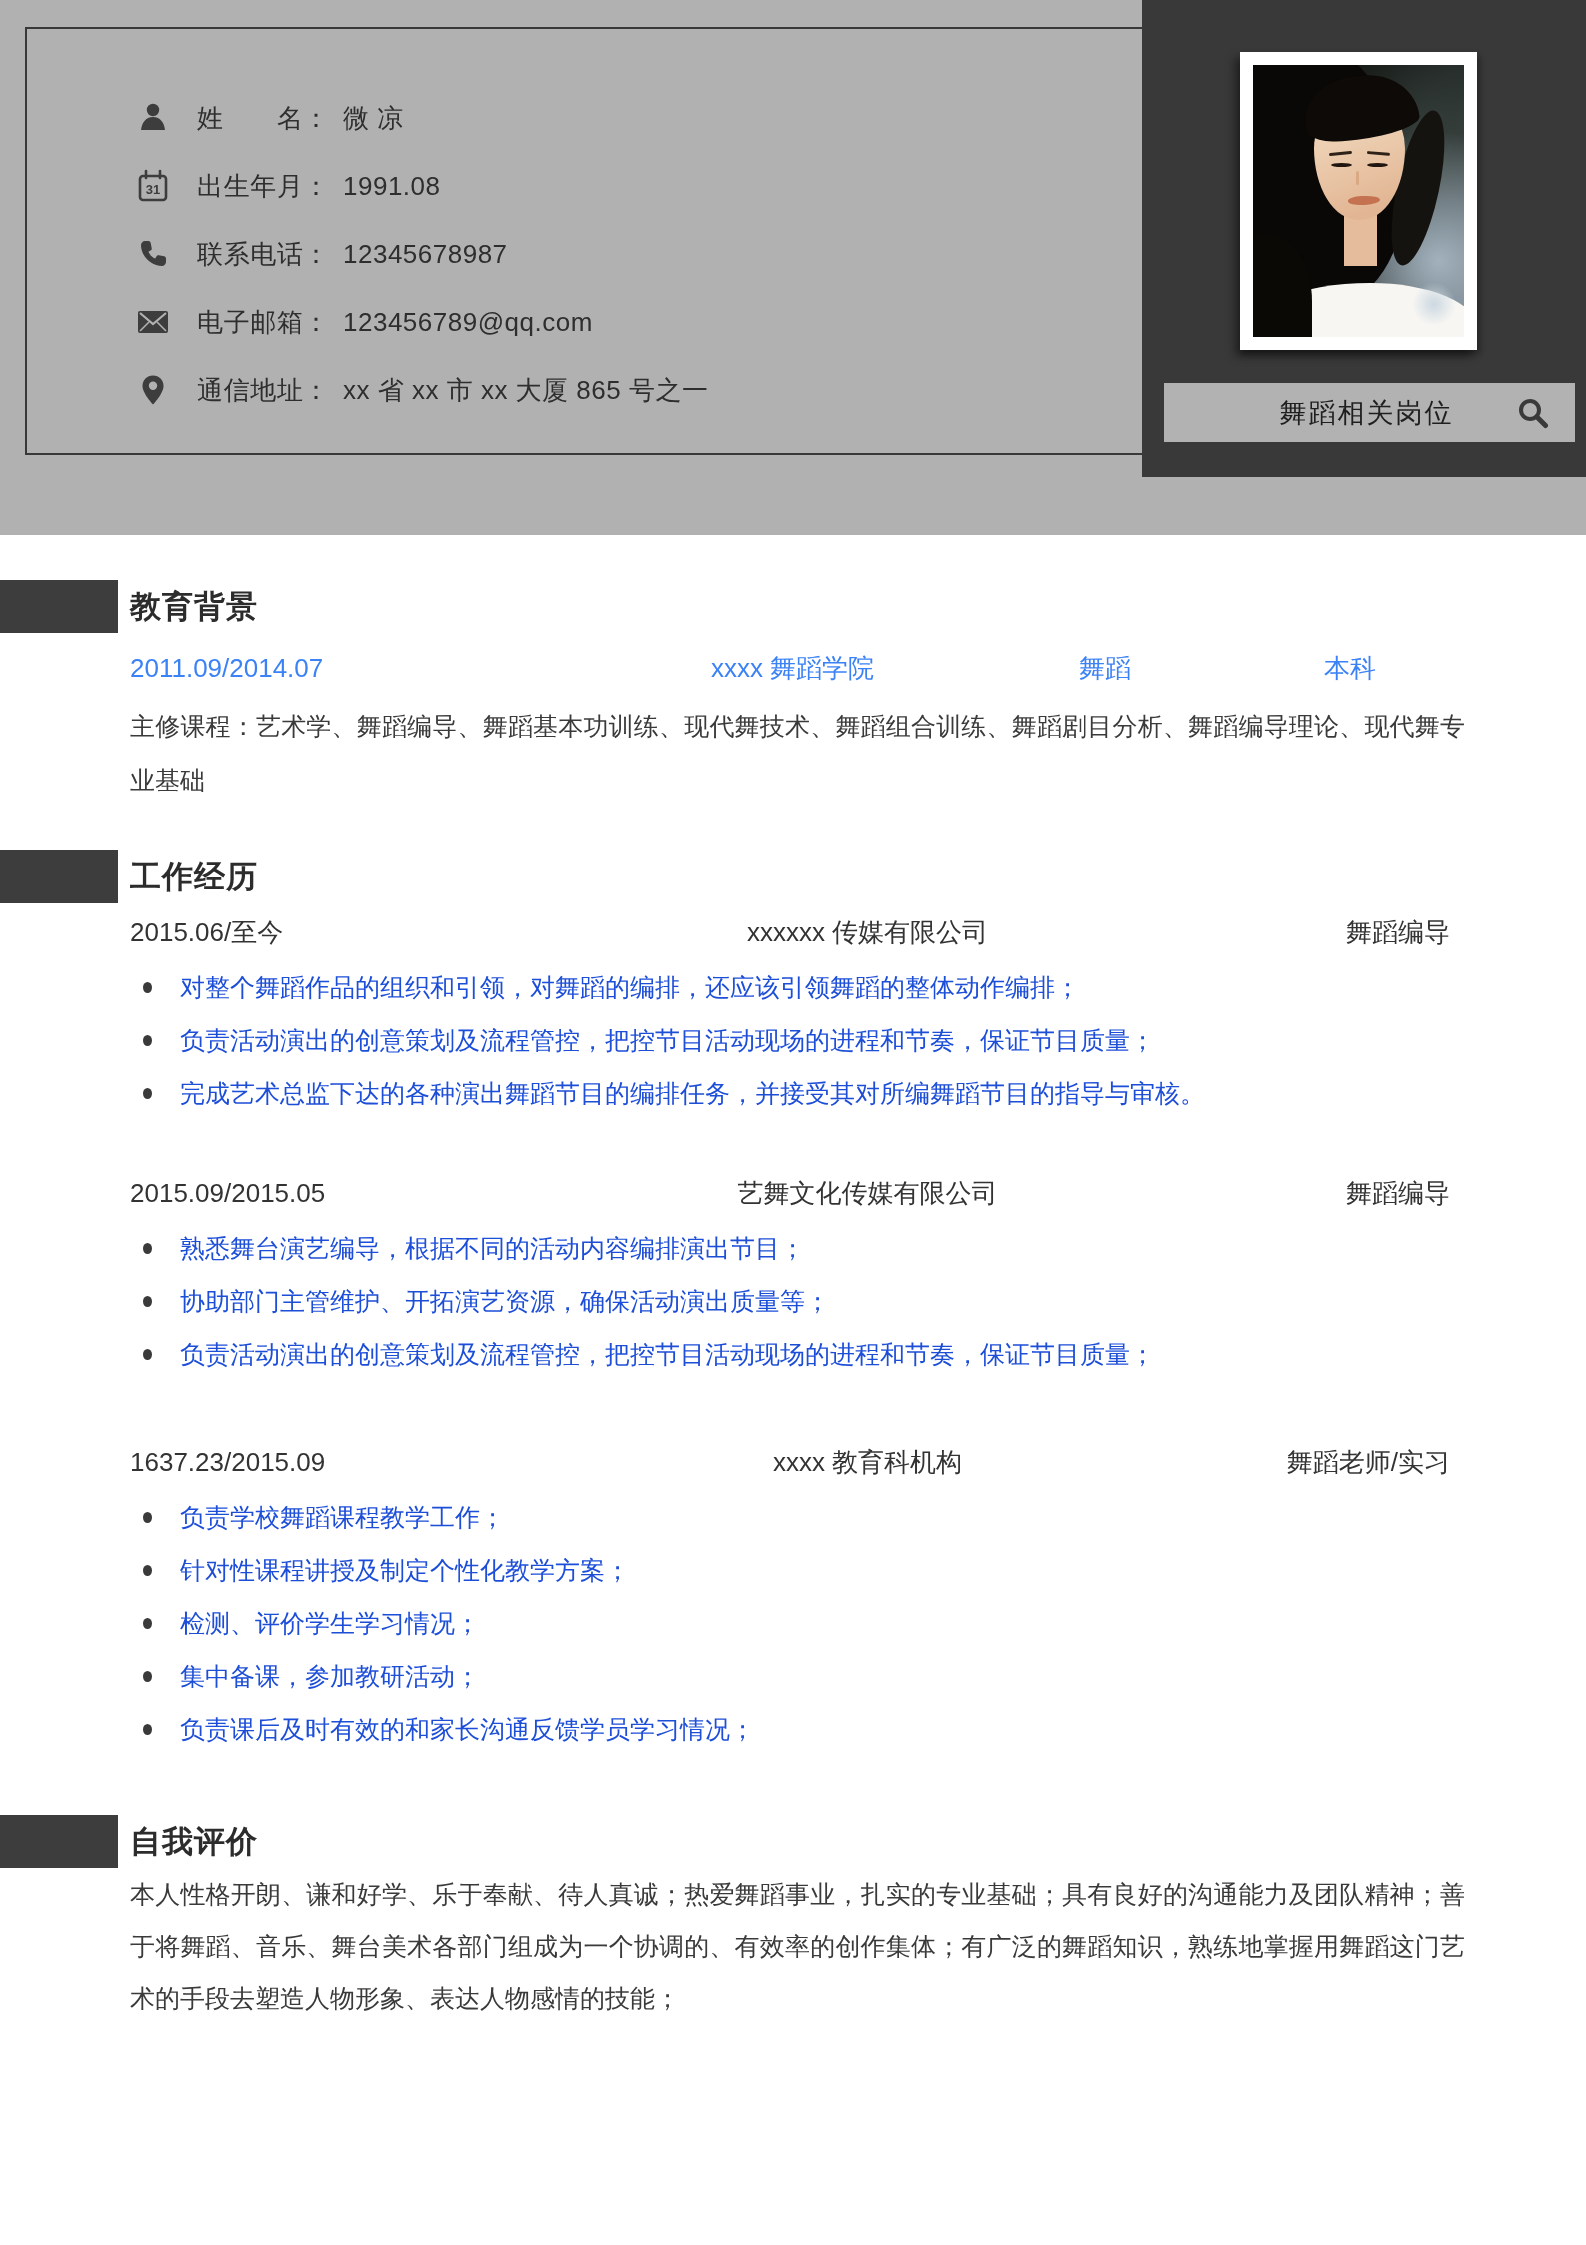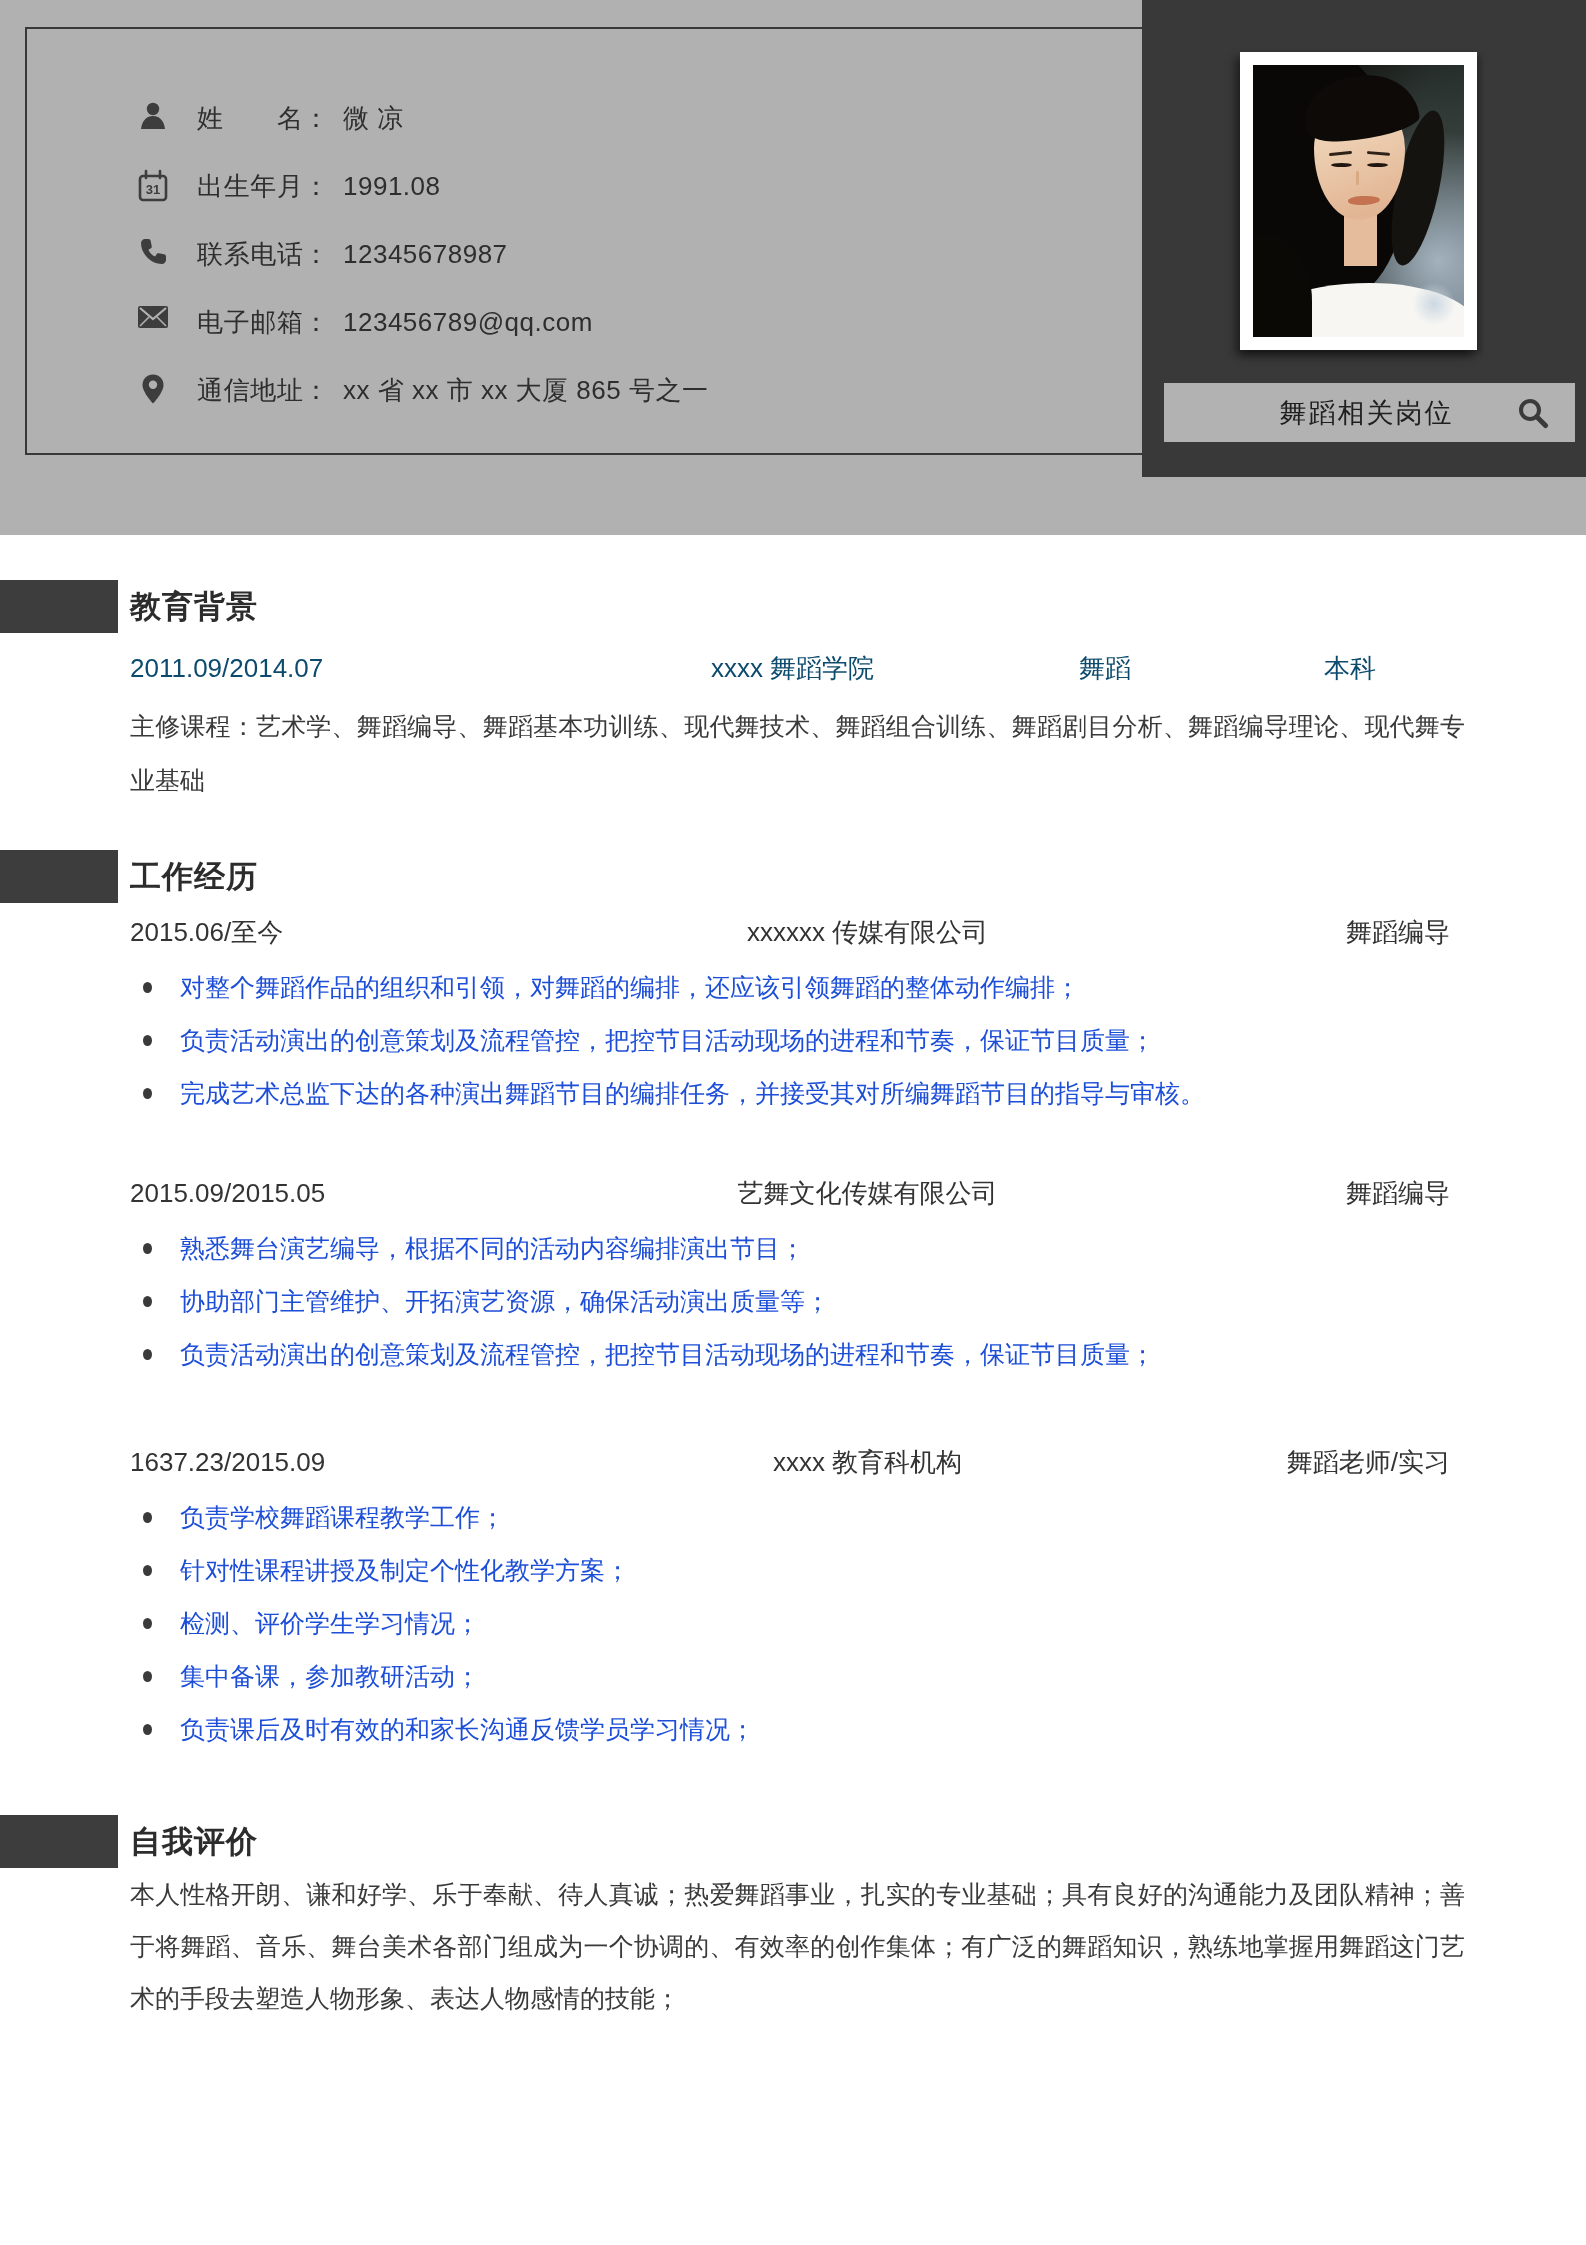--- a/index.html
+++ b/index.html
@@ -9,21 +9,21 @@
     background:#ffffff;
     font-family:"Liberation Sans","DejaVu Sans",sans-serif;
     color:#3a3a3a;
     overflow:hidden;
   }
   
   .header{position:absolute;left:0;top:0;width:1586px;height:535px;background:#b1b1b1;}
   .frame{position:absolute;left:25px;top:27px;width:1220px;height:424px;border:2px solid #383838;z-index:1;}
   .contact{position:absolute;left:137px;top:84px;z-index:2;}
   .contact-row{display:flex;align-items:center;height:68px;font-size:26px;color:#2e2e2e;}
-  .c-icon{flex:0 0 32px;height:34px;margin-right:28px;display:flex;align-items:flex-start;justify-content:center;}
+  .c-icon{flex:0 0 32px;height:34px;margin-right:28px;display:flex;align-items:center;justify-content:center;}
   .c-icon svg{display:block;}
   .c-label{display:inline-block;width:106px;text-align:justify;text-align-last:justify;}
   .c-colon{display:inline-block;margin-right:8px;}
   .c-value{display:inline-block;margin-left:6px;letter-spacing:0.5px;}
   
   .side-panel{position:absolute;left:1142px;top:0;width:456px;height:477px;background:#393939;z-index:3;}
   .photo-frame{
     position:absolute;left:98px;top:52px;width:211px;height:272px;
     background:#ffffff;padding:13px;
     box-shadow:-5px 6px 9px rgba(0,0,0,0.45), 3px 4px 6px rgba(0,0,0,0.3);
@@ -54,21 +54,21 @@
     background:#b2b2b2;display:flex;align-items:center;cursor:pointer;
   }
   .search-text{flex:1;text-align:center;font-size:27px;color:#1f1f1f;letter-spacing:2px;padding-left:52px;}
   .search-icon{flex:0 0 34px;margin-right:24px;display:flex;align-items:center;}
   
   .content{position:absolute;left:130px;top:477px;width:1335px;z-index:2;}
   .section-head{position:relative;height:53px;display:flex;align-items:center;}
   .tab-block{position:absolute;left:-130px;top:0;width:118px;height:53px;background:#3d3d3d;}
   .section-title{font-size:31px;font-weight:700;color:#2c2c2c;letter-spacing:1px;}
   .sec-education{margin-top:103px;}
-  .edu-row{display:grid;grid-template-columns:340px 1fr 260px 230px;margin-top:18px;font-size:26px;line-height:34px;color:#0c4a6e;}
+  .edu-row{display:grid;grid-template-columns:340px 1fr 260px 230px;margin-top:18px;font-size:26px;line-height:34px;color:#3b82f6;}
   .edu-school{text-align:center;padding-left:140px;}
   .edu-major{text-align:center;}
   .edu-degree{text-align:center;}
   .para{font-size:25px;line-height:54px;text-align:justify;color:#3a3a3a;margin-top:14px;}
   .sec-work{margin-top:43px;}
   .job{margin-top:56px;}
   .job.first{margin-top:12px;}
   .job.third{margin-top:64px;}
   .job-head{display:grid;grid-template-columns:340px 1fr 320px;font-size:26px;line-height:34px;color:#333;}
   .job-company{text-align:center;padding-left:120px;}

